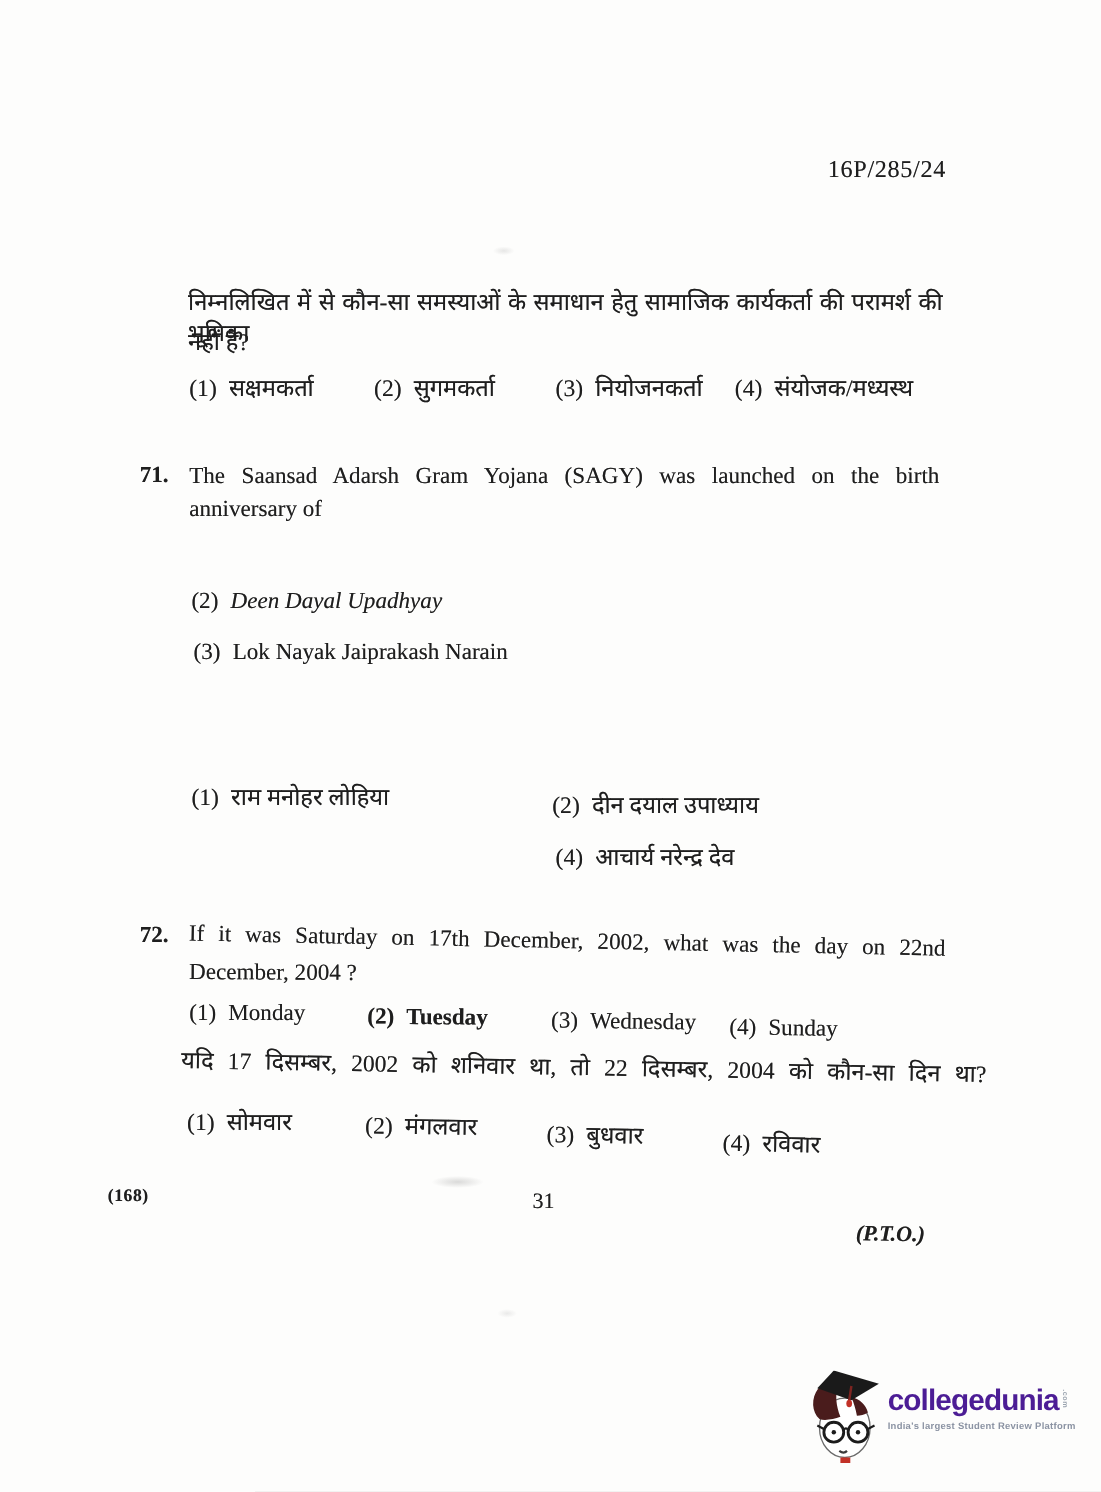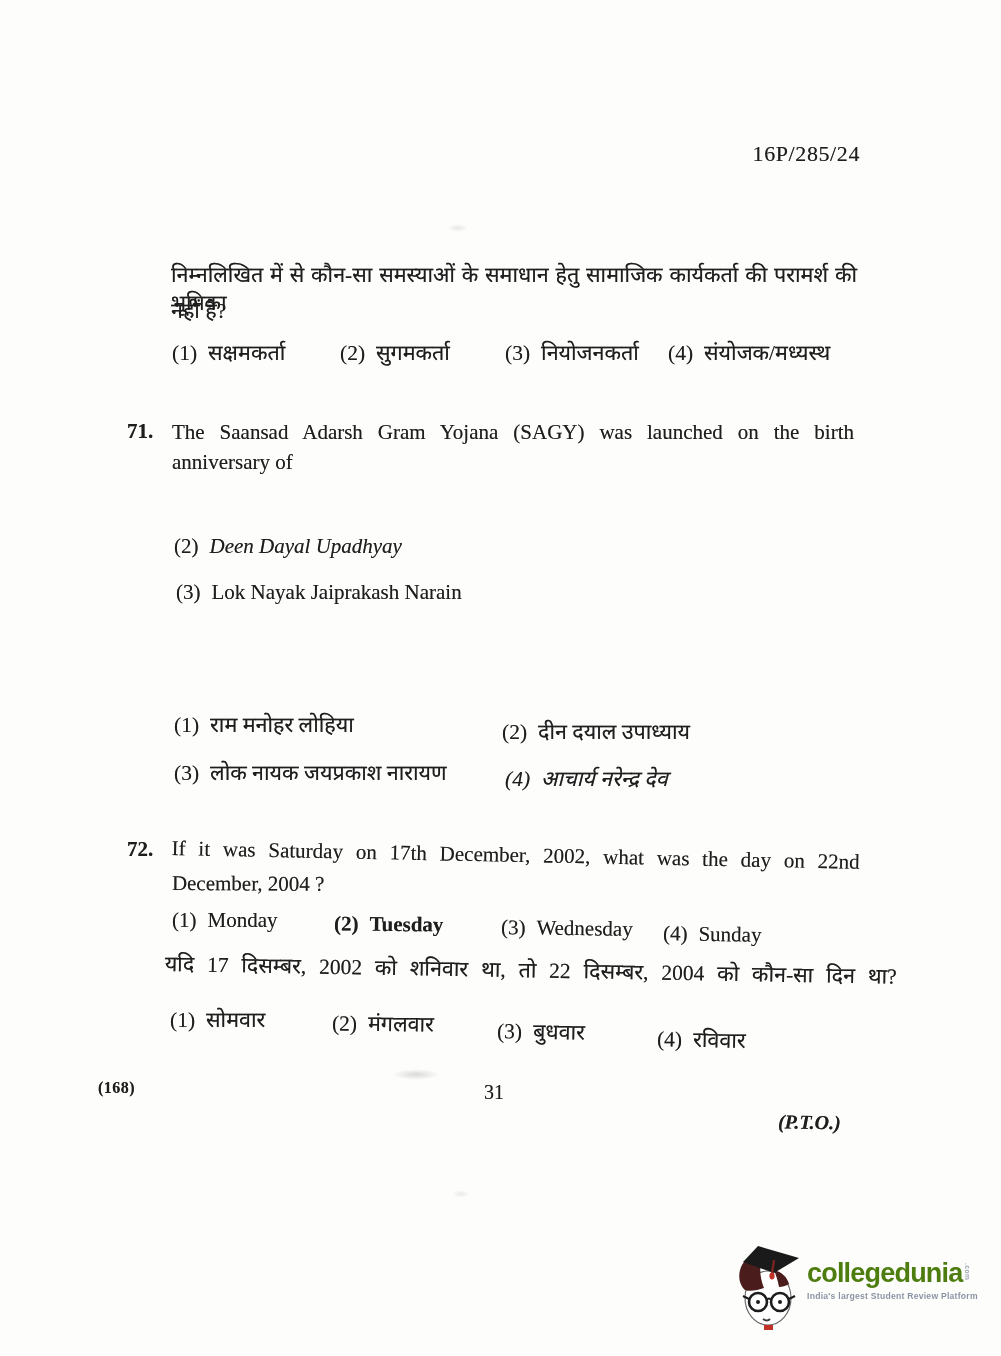--- a/index.html
+++ b/index.html
@@ -28,21 +28,21 @@
   .footer-pto { font-size:20px; font-style:italic; font-weight:bold; transform:rotate(1deg); }
   .rot-q72a { transform:rotate(1.15deg); transform-origin:left top; }
   .rot-q72b { transform:rotate(0.35deg); transform-origin:left top; }
   .rot-hi72 { transform:rotate(1.0deg); transform-origin:left top; }
   .smudge { position:absolute; border-radius:50%;
     background:radial-gradient(ellipse at center, rgba(110,110,110,0.45), rgba(110,110,110,0) 70%); }
   
   .logo { position:absolute; left:736px; top:1246px; display:flex; align-items:flex-start; }
   .logo-text { margin-left:5px; padding-top:14px; font-family:"Liberation Sans", sans-serif; }
   .brand-row { position:relative; display:inline-block; }
-  .brand { font-size:27px; font-weight:bold; color:#4d7c0f; letter-spacing:-0.8px; line-height:1; }
+  .brand { font-size:27px; font-weight:bold; color:#4c1d95; letter-spacing:-0.8px; line-height:1; }
   .tld { position:absolute; right:-9px; top:3px; font-size:6.5px; font-weight:bold; color:#9aa3ae;
          writing-mode:vertical-rl; letter-spacing:0.5px; }
   .tagline { margin-top:4px; font-size:8.6px; font-weight:bold; color:#8b93a3; letter-spacing:0.25px; }
 </style>
 </head>
 <body>
 
 <div class="page">
 
   <div class="abs header-code ink" style="left:740px; top:141px; width:120px; text-align:right;">16P/285/24</div>
@@ -78,24 +78,21 @@
     <span class="n">(3)</span><span>Lok Nayak Jaiprakash Narain</span>
   </div>
 
 
   <div class="abs hi ink opt" style="left:174px; top:712px;">
     <span class="n">(1)</span><span>राम मनोहर लोहिया</span>
   </div>
   <div class="abs hi ink opt" style="left:502px; top:719px;">
     <span class="n">(2)</span><span>दीन दयाल उपाध्याय</span>
   </div>
-  <div class="abs hi ink opt" style="left:174px; top:760px;">
-    <span class="n">(3)</span><span>लोक नायक जयप्रकाश नारायण</span>
-  </div>
-  <div class="abs hi ink opt" style="left:505px; top:766px;font-style:italic;">
+  <div class="abs hi ink opt" style="left:505px; top:766px;">
     <span class="n">(4)</span><span>आचार्य नरेन्द्र देव</span>
   </div>
 
   <div class="abs qnum ink" style="left:127px; top:837px;">72.</div>
   <div class="abs en ink just rot-q72a" style="left:172px; top:835px; width:688px;">If it was Saturday on 17th December, 2002, what was the day on 22nd</div>
   <div class="abs en ink rot-q72b" style="left:172px; top:870px;">December, 2004 ?</div>
 
   <div class="abs en ink opt" style="left:172px; top:907px;">
     <span class="n">(1)</span><span>Monday</span>
   </div>

